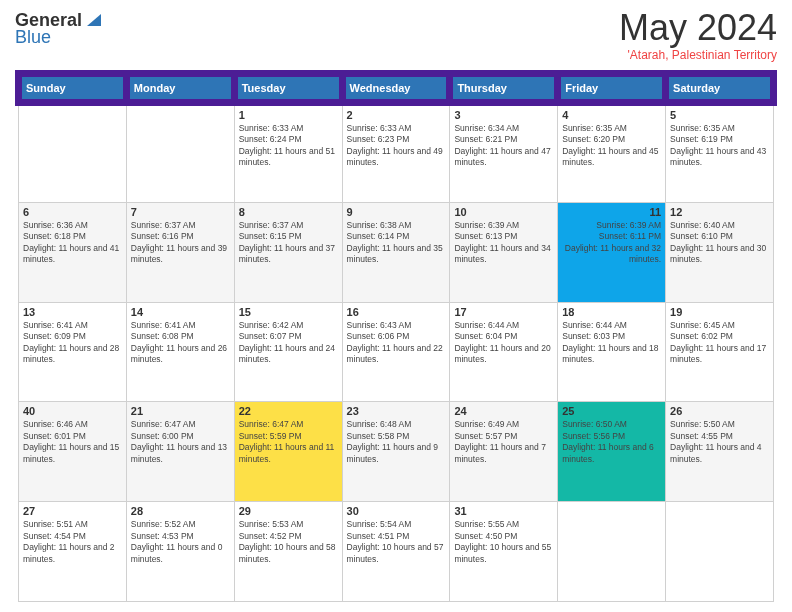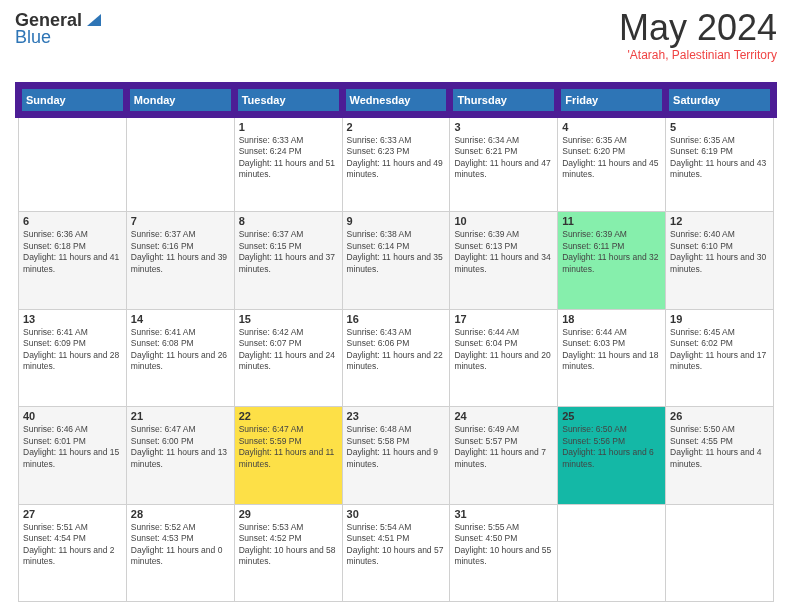--- a/index.html
+++ b/index.html
@@ -14,21 +14,21 @@
       width: 792px;
       height: 612px;
       padding: 10px 15px;
       display: flex;
       flex-direction: column;
     }
     .header {
       display: flex;
       justify-content: space-between;
       align-items: flex-start;
-      margin-bottom: 20px;
+      margin-bottom: 8px;
     }
     .logo {
       display: flex;
       flex-direction: column;
       align-items: flex-start;
     }
     .logo-row {
       display: flex;
       align-items: center;
     }
@@ -131,21 +131,21 @@
           <td><span class="day-num">3</span><span class="cell-text">Sunrise: 6:34 AM<br>Sunset: 6:21 PM<br>Daylight: 11 hours and 47 minutes.</span></td>
           <td><span class="day-num">4</span><span class="cell-text">Sunrise: 6:35 AM<br>Sunset: 6:20 PM<br>Daylight: 11 hours and 45 minutes.</span></td>
           <td><span class="day-num">5</span><span class="cell-text">Sunrise: 6:35 AM<br>Sunset: 6:19 PM<br>Daylight: 11 hours and 43 minutes.</span></td>
         </tr>
         <tr>
           <td style="background: rgb(245, 245, 245);"><span class="day-num">6</span><span class="cell-text">Sunrise: 6:36 AM<br>Sunset: 6:18 PM<br>Daylight: 11 hours and 41 minutes.</span></td>
           <td style="background: rgb(245, 245, 245);"><span class="day-num">7</span><span class="cell-text">Sunrise: 6:37 AM<br>Sunset: 6:16 PM<br>Daylight: 11 hours and 39 minutes.</span></td>
           <td style="background: rgb(245, 245, 245);"><span class="day-num">8</span><span class="cell-text">Sunrise: 6:37 AM<br>Sunset: 6:15 PM<br>Daylight: 11 hours and 37 minutes.</span></td>
           <td style="background: rgb(245, 245, 245);"><span class="day-num">9</span><span class="cell-text">Sunrise: 6:38 AM<br>Sunset: 6:14 PM<br>Daylight: 11 hours and 35 minutes.</span></td>
           <td style="background: rgb(245, 245, 245);"><span class="day-num">10</span><span class="cell-text">Sunrise: 6:39 AM<br>Sunset: 6:13 PM<br>Daylight: 11 hours and 34 minutes.</span></td>
-          <td style="background: #86efac;"><span class="day-num">11</span><span class="cell-text">Sunrise: 6:39 AM<br>Sunset: 6:11 PM<br>Daylight: 11 hours and 32 minutes.</span></td>
+          <td style="background: #0ea5e9; text-align: right;"><span class="day-num">11</span><span class="cell-text">Sunrise: 6:39 AM<br>Sunset: 6:11 PM<br>Daylight: 11 hours and 32 minutes.</span></td>
           <td style="background: rgb(245, 245, 245);"><span class="day-num">12</span><span class="cell-text">Sunrise: 6:40 AM<br>Sunset: 6:10 PM<br>Daylight: 11 hours and 30 minutes.</span></td>
         </tr>
         <tr>
           <td><span class="day-num">13</span><span class="cell-text">Sunrise: 6:41 AM<br>Sunset: 6:09 PM<br>Daylight: 11 hours and 28 minutes.</span></td>
           <td><span class="day-num">14</span><span class="cell-text">Sunrise: 6:41 AM<br>Sunset: 6:08 PM<br>Daylight: 11 hours and 26 minutes.</span></td>
           <td><span class="day-num">15</span><span class="cell-text">Sunrise: 6:42 AM<br>Sunset: 6:07 PM<br>Daylight: 11 hours and 24 minutes.</span></td>
           <td><span class="day-num">16</span><span class="cell-text">Sunrise: 6:43 AM<br>Sunset: 6:06 PM<br>Daylight: 11 hours and 22 minutes.</span></td>
           <td><span class="day-num">17</span><span class="cell-text">Sunrise: 6:44 AM<br>Sunset: 6:04 PM<br>Daylight: 11 hours and 20 minutes.</span></td>
           <td><span class="day-num">18</span><span class="cell-text">Sunrise: 6:44 AM<br>Sunset: 6:03 PM<br>Daylight: 11 hours and 18 minutes.</span></td>
           <td><span class="day-num">19</span><span class="cell-text">Sunrise: 6:45 AM<br>Sunset: 6:02 PM<br>Daylight: 11 hours and 17 minutes.</span></td>

